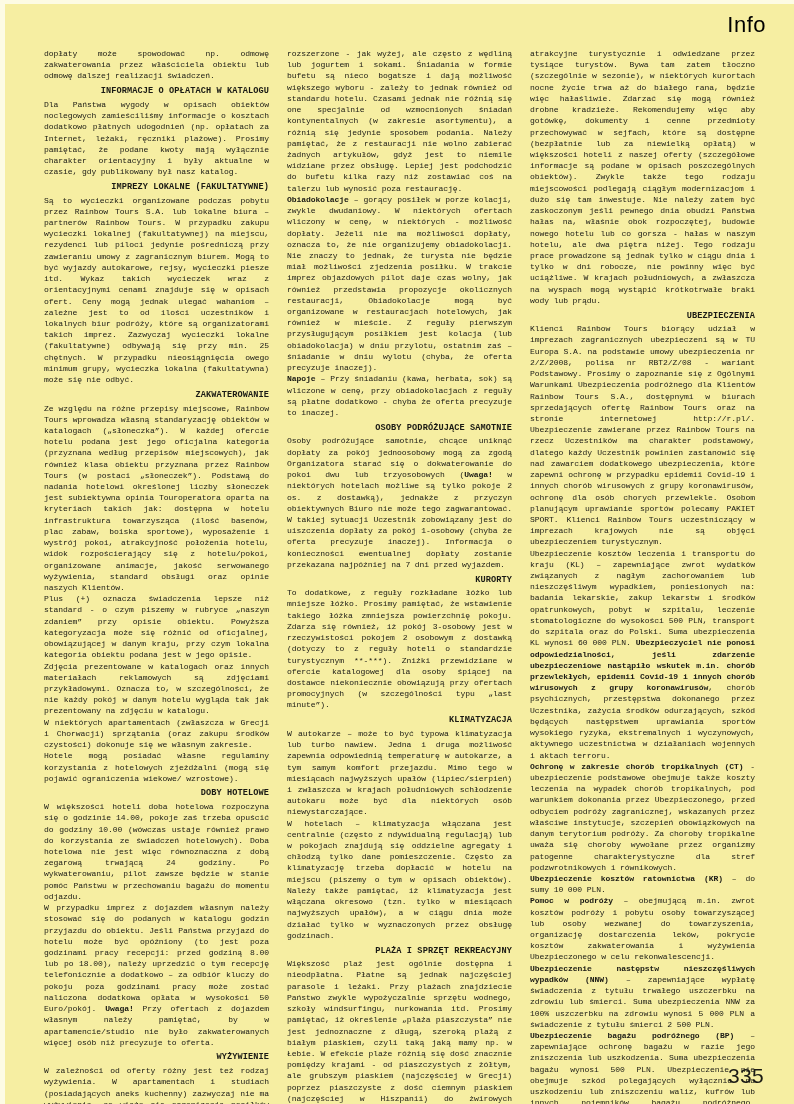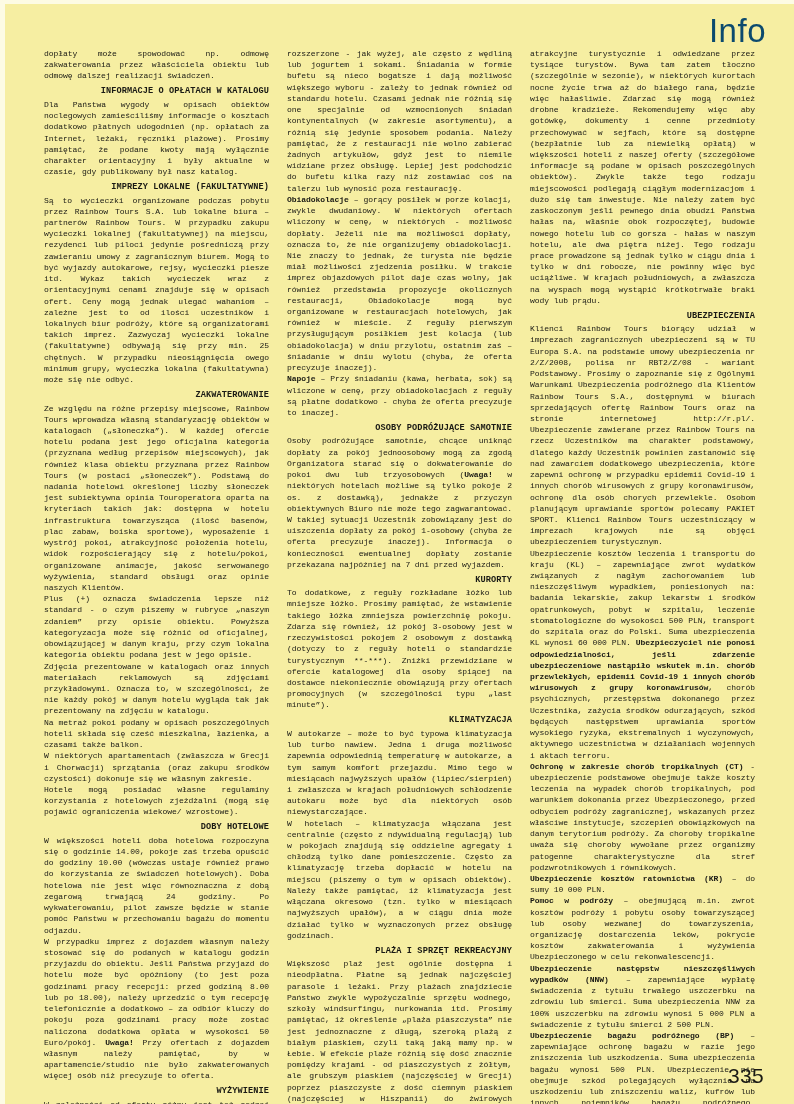--- a/index.html
+++ b/index.html
@@ -41,24 +41,24 @@
 
   
   .masthead {
     position: absolute;
     right: 28px;
     top: 14px;
     text-align: right;
   }
   .masthead-title {
     font-family: "Liberation Sans", sans-serif;
-    font-size: 33px;
+    font-size: 22px;
     font-weight: 400;
     letter-spacing: 0.5px;
-    color: #0c4a6e;
+    color: #000000;
     line-height: 1;
     text-align: right;
   }
 
   
   .columns {
     position: absolute;
     left: 44px;
     top: 48px;
     width: 710px;
@@ -126,21 +126,20 @@
       <div class="col">
         <p class="body-text">dopłaty może spowodować np. odmowę zakwaterowania przez właściciela obiektu lub odmowę dalszej realizacji świadczeń.</p>
         <h3 class="section-head">INFORMACJE O OPŁATACH W KATALOGU</h3>
         <p class="body-text">Dla Państwa wygody w opisach obiektów noclegowych zamieściliśmy informacje o kosztach dodatkowo płatnych udogodnień (np. opłatach za Internet, leżaki, ręczniki plażowe). Prosimy pamiętać, że podane kwoty mają wyłącznie charakter orientacyjny i były aktualne w czasie, gdy publikowany był nasz katalog.</p>
         <h3 class="section-head">IMPREZY LOKALNE (FAKULTATYWNE)</h3>
         <p class="body-text">Są to wycieczki organizowane podczas pobytu przez Rainbow Tours S.A. lub lokalne biura – partnerów Rainbow Tours. W przypadku zakupu wycieczki lokalnej (fakultatywnej) na miejscu, rezydenci lub piloci jedynie pośredniczą przy zawieraniu umowy z zagranicznym biurem. Mogą to być wyjazdy autokarowe, rejsy, wycieczki piesze itd. Wykaz takich wycieczek wraz z orientacyjnymi cenami znajduje się w opisach ofert. Ceny mogą jednak ulegać wahaniom – zależne jest to od ilości uczestników i lokalnych biur podróży, które są organizatorami takich imprez. Zazwyczaj wycieczki lokalne (fakultatywne) odbywają się przy min. 25 chętnych. W przypadku nieosiągnięcia owego minimum grupy, wycieczka lokalna (fakultatywna) może się nie odbyć.</p>
         <h3 class="section-head">ZAKWATEROWANIE</h3>
         <p class="body-text">Ze względu na różne przepisy miejscowe, Rainbow Tours wprowadza własną standaryzację obiektów w katalogach („słoneczka”). W każdej ofercie hotelu podana jest jego oficjalna kategoria (przyznana według przepisów miejscowych), jak również klasa obiektu przyznana przez Rainbow Tours (w postaci „słoneczek”). Podstawą do nadania hotelowi określonej liczby słoneczek jest subiektywna opinia Touroperatora oparta na kryteriach takich jak: dostępna w hotelu infrastruktura towarzysząca (ilość basenów, plac zabaw, boiska sportowe), wyposażenie i wystrój pokoi, atrakcyjność położenia hotelu, widok rozpościerający się z hotelu/pokoi, organizowane animacje, jakość serwowanego wyżywienia, standard obsługi oraz opinie naszych Klientów.</p>
         <p class="body-text">Plus (+) oznacza świadczenia lepsze niż standard - o czym piszemy w rubryce „naszym zdaniem” przy opisie obiektu. Powyższa kategoryzacja może się różnić od oficjalnej, obowiązującej w danym kraju, przy czym lokalna kategoria obiektu podana jest w jego opisie.</p>
         <p class="body-text">Zdjęcia prezentowane w katalogach oraz innych materiałach reklamowych są zdjęciami przykładowymi. Oznacza to, w szczególności, że nie każdy pokój w danym hotelu wygląda tak jak prezentowany na zdjęciu w katalogu.</p>
-        <p class="body-text">Na metraż pokoi podany w opisach poszczególnych hoteli składa się cześć mieszkalna, łazienka, a czasami także balkon.</p>
         <p class="body-text">W niektórych apartamentach (zwłaszcza w Grecji i Chorwacji) sprzątania (oraz zakupu środków czystości) dokonuje się we własnym zakresie.</p>
         <p class="body-text">Hotele mogą posiadać własne regulaminy korzystania z hotelowych zjeżdżalni (mogą się pojawić ograniczenia wiekowe/ wzrostowe).</p>
         <h3 class="section-head">DOBY HOTELOWE</h3>
         <p class="body-text">W większości hoteli doba hotelowa rozpoczyna się o godzinie 14.00, pokoje zaś trzeba opuścić do godziny 10.00 (wówczas ustaje również prawo do korzystania ze świadczeń hotelowych). Doba hotelowa nie jest więc równoznaczna z dobą zegarową trwającą 24 godziny. Po wykwaterowaniu, pilot zawsze będzie w stanie pomóc Państwu w przechowaniu bagażu do momentu odjazdu.</p>
         <p class="body-text">W przypadku imprez z dojazdem własnym należy stosować się do podanych w katalogu godzin przyjazdu do obiektu. Jeśli Państwa przyjazd do hotelu może być opóźniony (to jest poza godzinami pracy recepcji: przed godziną 8.00 lub po 18.00), należy uprzedzić o tym recepcję telefonicznie a dodatkowo – za odbiór kluczy do pokoju poza godzinami pracy może zostać naliczona dodatkowa opłata w wysokości 50 Euro/pokój. <b>Uwaga!</b> Przy ofertach z dojazdem własnym należy pamiętać, by w apartamencie/studio nie było zakwaterowanych więcej osób niż precyzuje to oferta.</p>
         <h3 class="section-head">WYŻYWIENIE</h3>
         <p class="body-text">W zależności od oferty różny jest też rodzaj wyżywienia. W apartamentach i studiach (posiadających aneks kuchenny) zazwyczaj nie ma wyżywienia, co wiąże się organizacją posiłków przez turystów.</p>
         <p class="body-text"><b>Śniadania</b>. Kontynentalne – to skromny posiłek złożony z reguły z pieczywa, nabiału lub dżemu (rzadko wędliny) oraz kawy lub herbaty. Śniadanie kontynentalne wzmocnione lub</p>
       </div>
       <div class="col">

